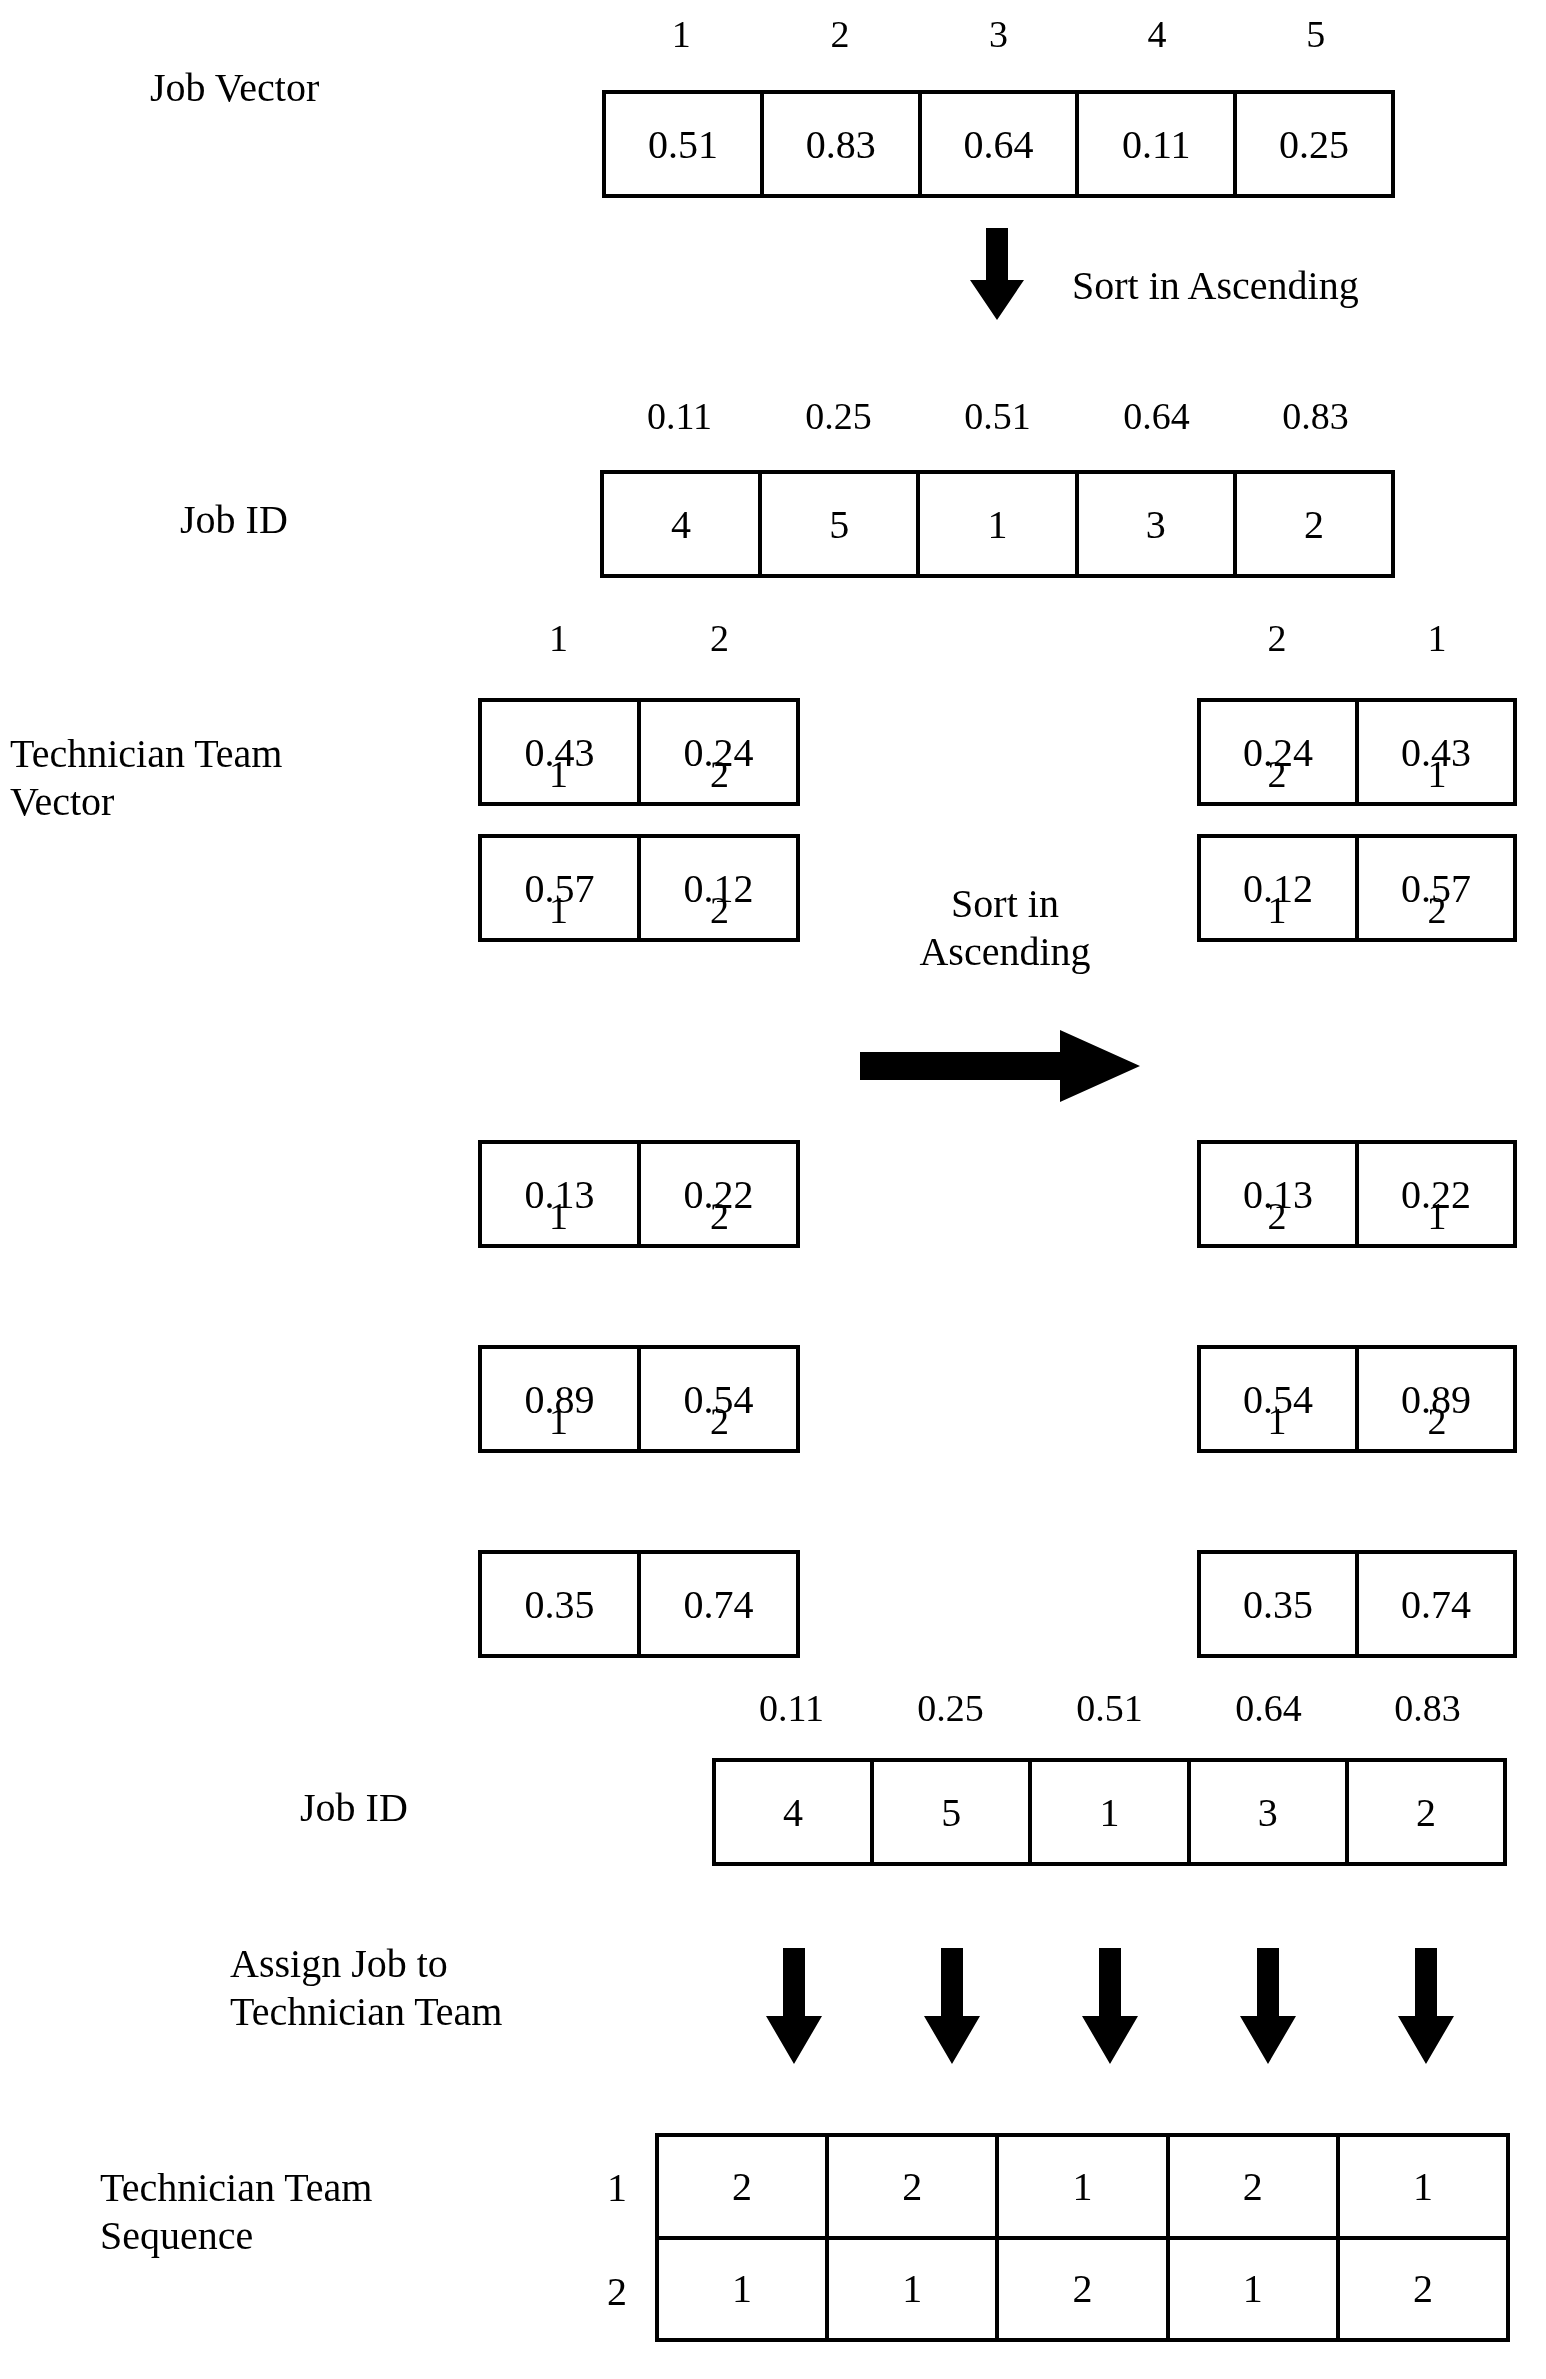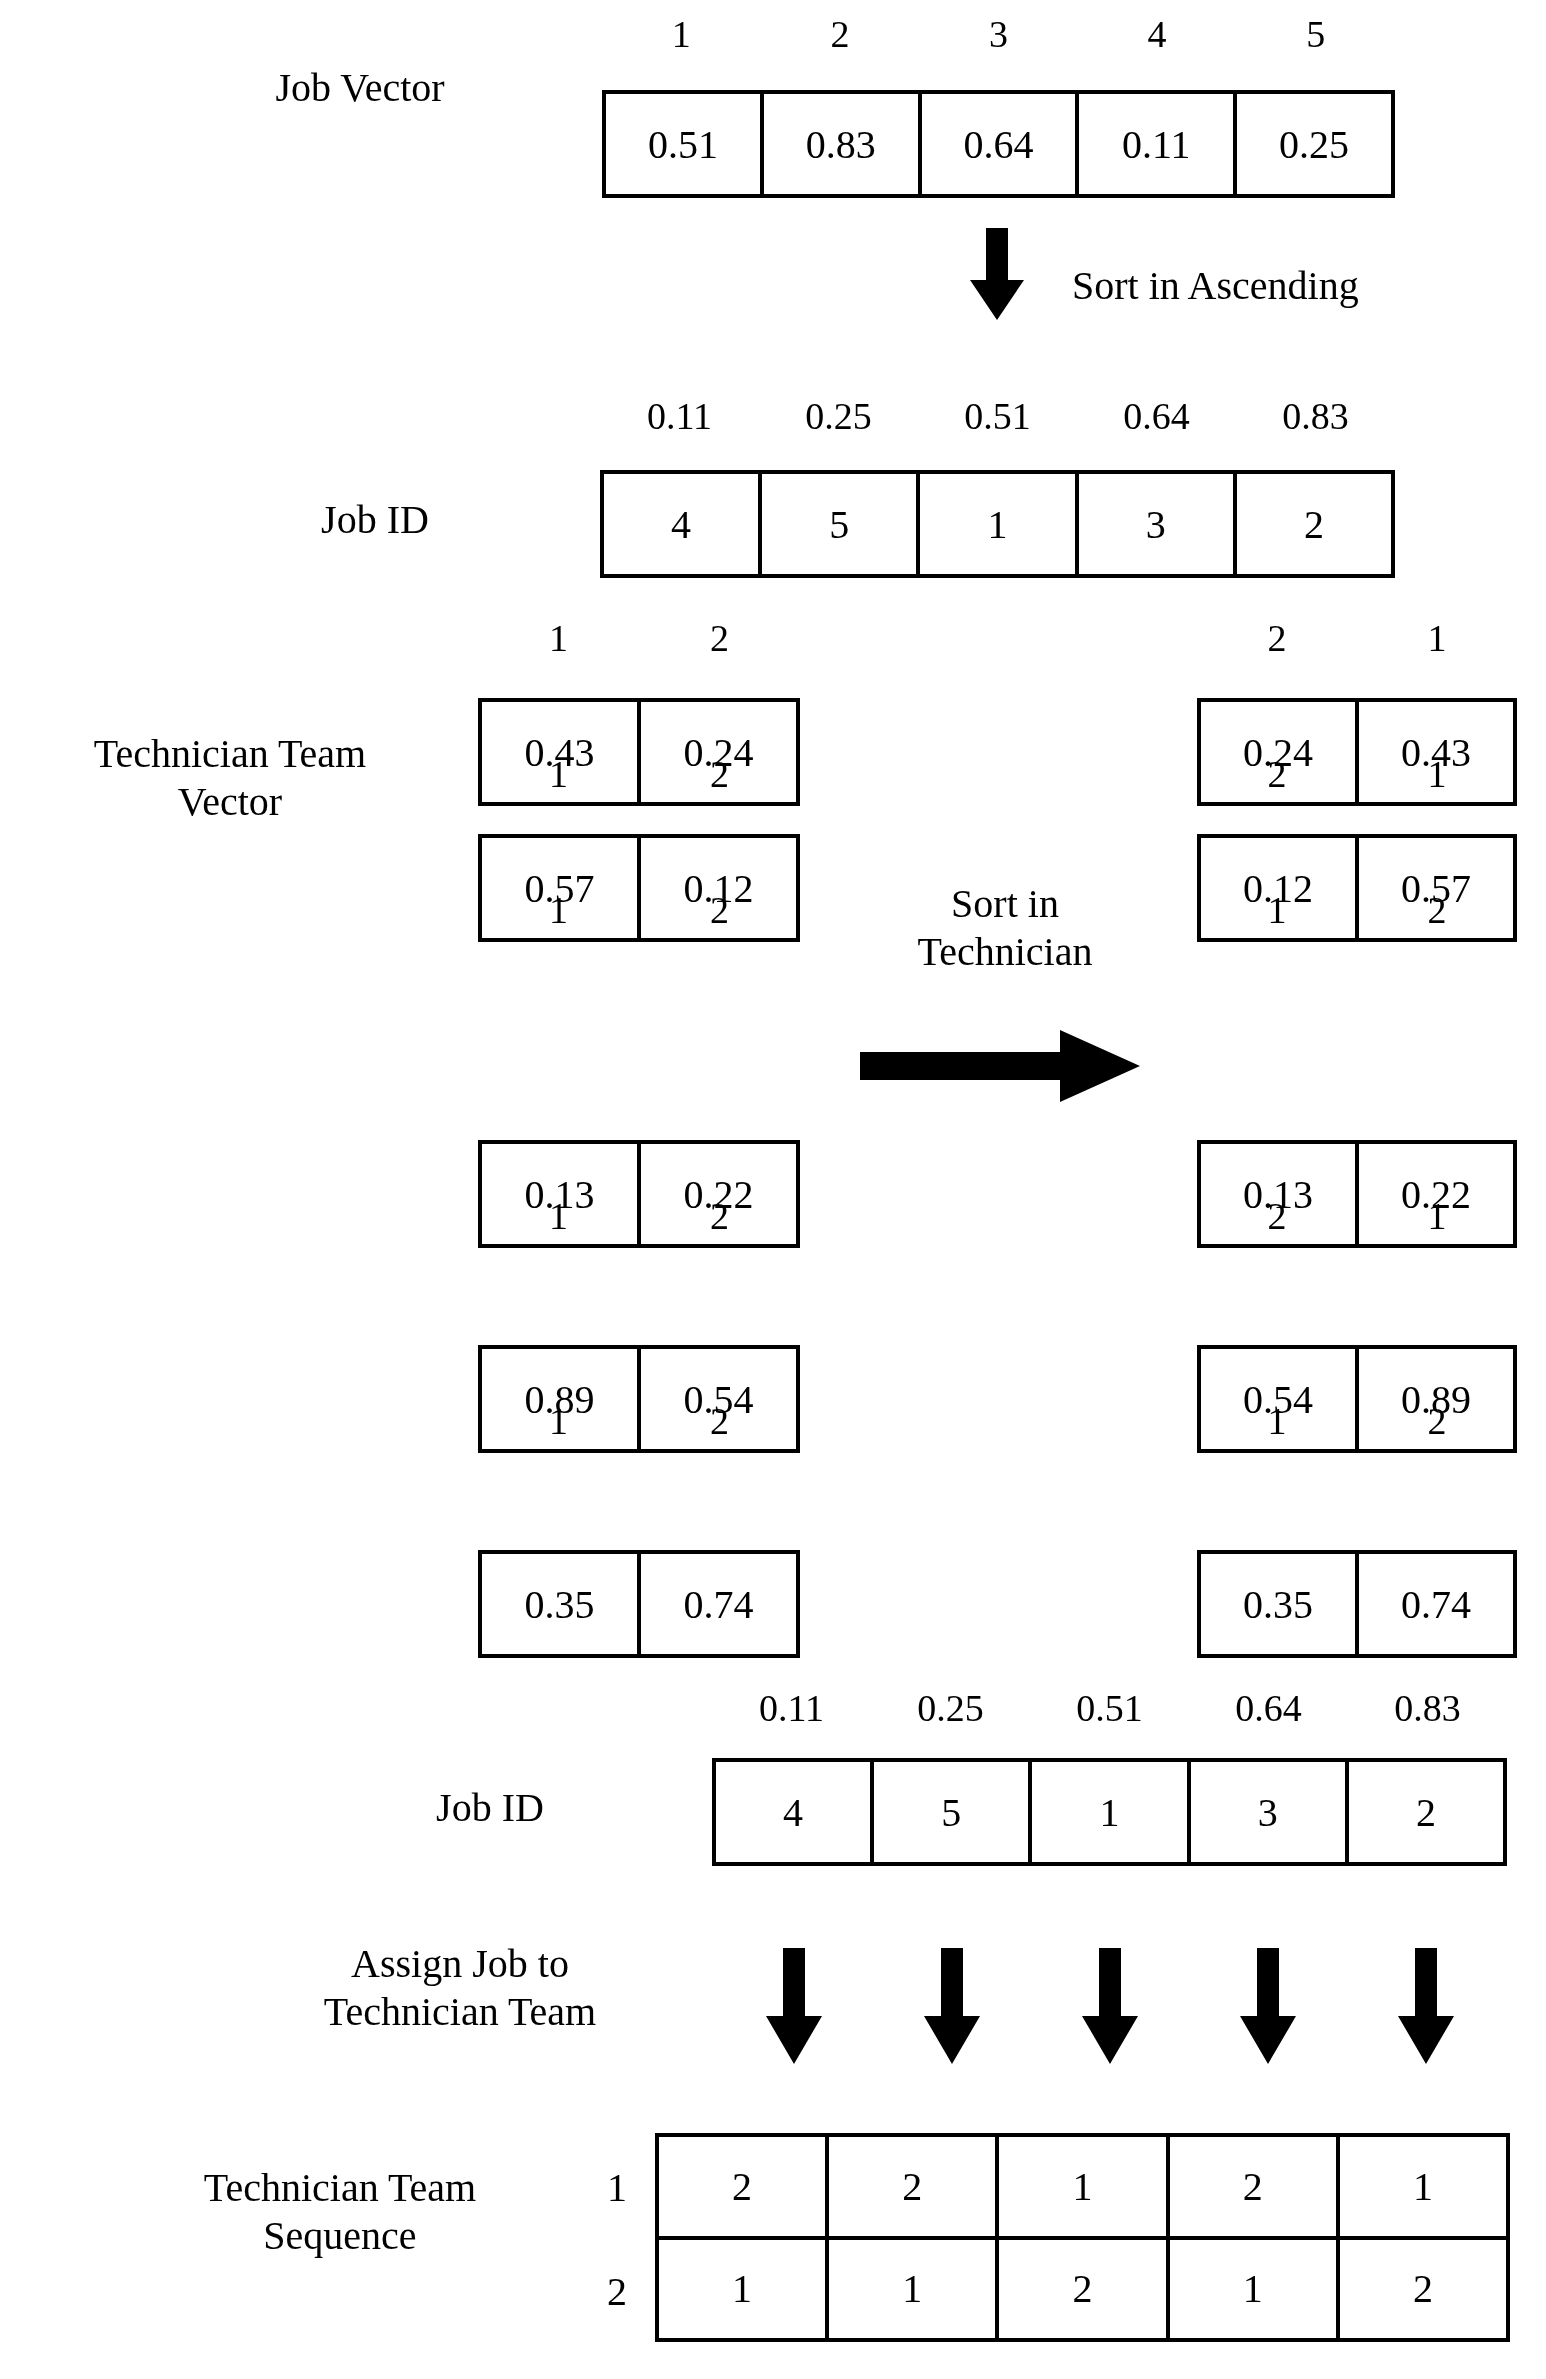--- a/index.html
+++ b/index.html
@@ -5,21 +5,21 @@
   html,body{margin:0;padding:0;background:#ffffff;}
   body{
     width:1546px;height:2379px;position:relative;overflow:hidden;
     font-family:"Liberation Serif","DejaVu Serif",serif;
     color:#000000;
   }
   .abs{position:absolute;}
   .lbl{
     font-size:40px;line-height:48px;color:#000;white-space:pre-line;
   }
-  .lbl.r{text-align:center;}
+  .lbl.r{text-align:left;}
   .lbl.c{text-align:center;}
 
   
   .cellrow{position:absolute;display:flex;border:4px solid #000;box-sizing:border-box;background:#fff;}
   .cellrow .cell{
     box-sizing:border-box;border-right:4px solid #000;
     display:flex;align-items:center;justify-content:center;
     font-size:40px;color:#000;background:#fff;
   }
   .cellrow .cell:last-child{border-right:none;}
@@ -133,21 +133,21 @@
 <div class="idxrow" style="left:478px;top:1395px;width:322px;height:52px;">
   <div class="idx" style="flex:1">1</div>
   <div class="idx" style="flex:1">2</div>
 </div>
 <div class="cellrow" style="left:478px;top:1550px;width:322px;height:108px;">
   <div class="cell" style="flex:1">0.35</div>
   <div class="cell" style="flex:1">0.74</div>
 </div>
 
 <div class="abs lbl c" style="left:840px;top:880px;width:330px;">Sort in
-Technician</div>
+Ascending</div>
 <svg class="rarrow" style="left:860px;top:1030px;" width="280" height="72" viewBox="0 0 280 72">
   <polygon points="0,22 200,22 200,0 280,36 200,72 200,50 0,50" fill="#000"></polygon>
 </svg>
 
 <div class="idxrow" style="left:1197px;top:612px;width:320px;height:52px;">
   <div class="idx" style="flex:1">2</div>
   <div class="idx" style="flex:1">1</div>
 </div>
 <div class="cellrow" style="left:1197px;top:698px;width:320px;height:108px;">
   <div class="cell" style="flex:1">0.24</div>

